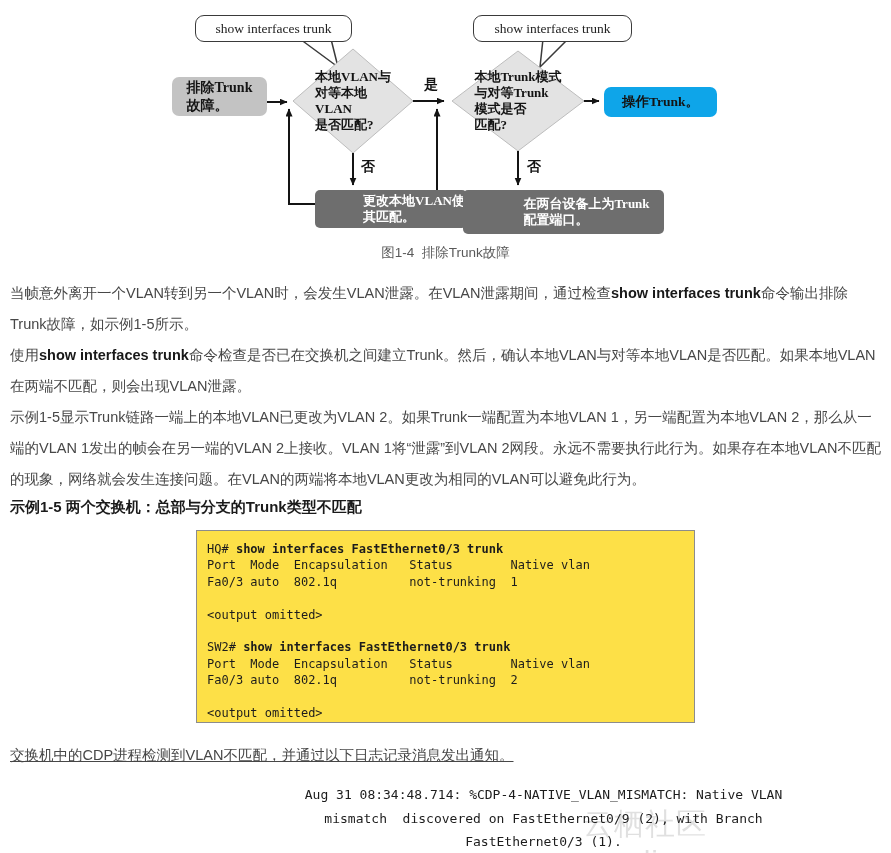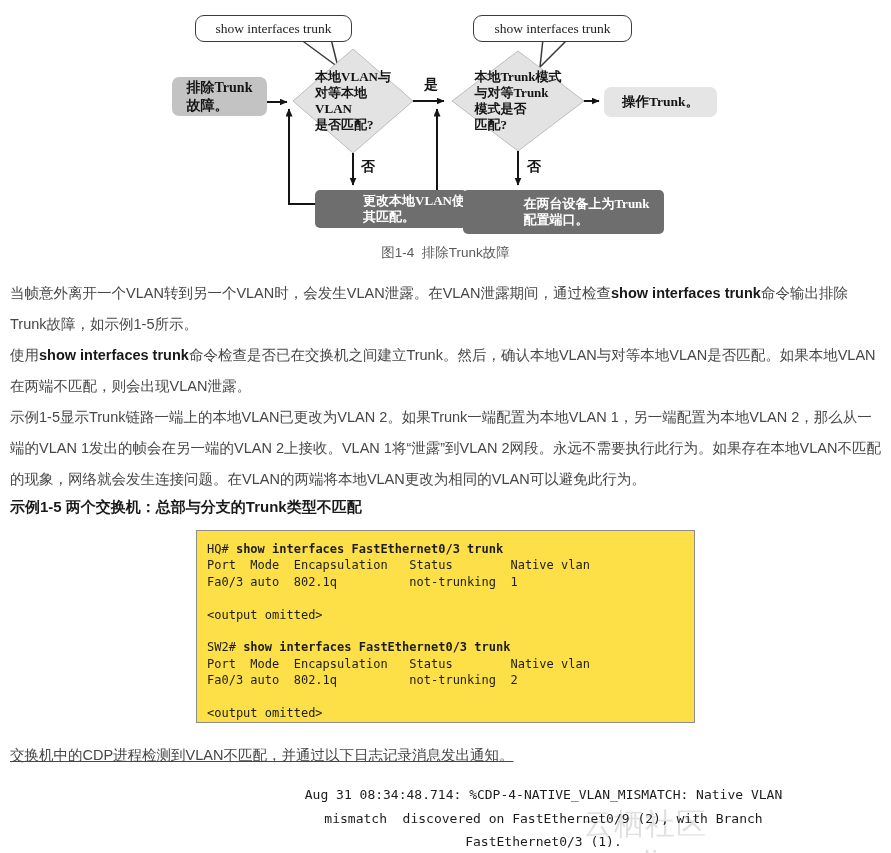--- a/index.html
+++ b/index.html
@@ -11,21 +11,21 @@
   .figure{position:relative;width:891px;height:242px;}
   .figure svg{position:absolute;left:0;top:0;}
   .fc-text{
     position:absolute;display:flex;align-items:center;justify-content:center;
     text-align:left;white-space:pre-line;
     font-family:"Liberation Serif","DejaVu Serif",serif;
     font-weight:bold;color:#141414;line-height:1.22;
   }
   .node-box{border-radius:7px;}
   .node-start{left:172px;top:77px;width:95px;height:39px;background:#c3c3c3;font-size:14px;}
-  .node-end{left:604px;top:87px;width:113px;height:30px;background:#e5e5e5;font-size:13.5px;}
+  .node-end{left:604px;top:87px;width:113px;height:30px;background:#0ea5e9;font-size:13.5px;}
   .node-dark{background:#6e6e6e;color:#ffffff;border-radius:5px;font-size:13px;padding-left:46px;}
   .node-action1{left:315px;top:190px;width:106px;height:38px;}
   .node-action2{left:463px;top:190px;width:155px;height:44px;}
   .decision1{left:295px;top:61px;width:116px;height:80px;font-size:13px;}
   .decision2{left:452px;top:61px;width:132px;height:80px;font-size:13px;}
   .callout{
     position:absolute;background:#ffffff;border:1.5px solid #3a3a3a;border-radius:9px;
     display:flex;align-items:center;justify-content:center;
     font-family:"Liberation Serif","DejaVu Serif",serif;font-size:13.5px;color:#222;
   }

